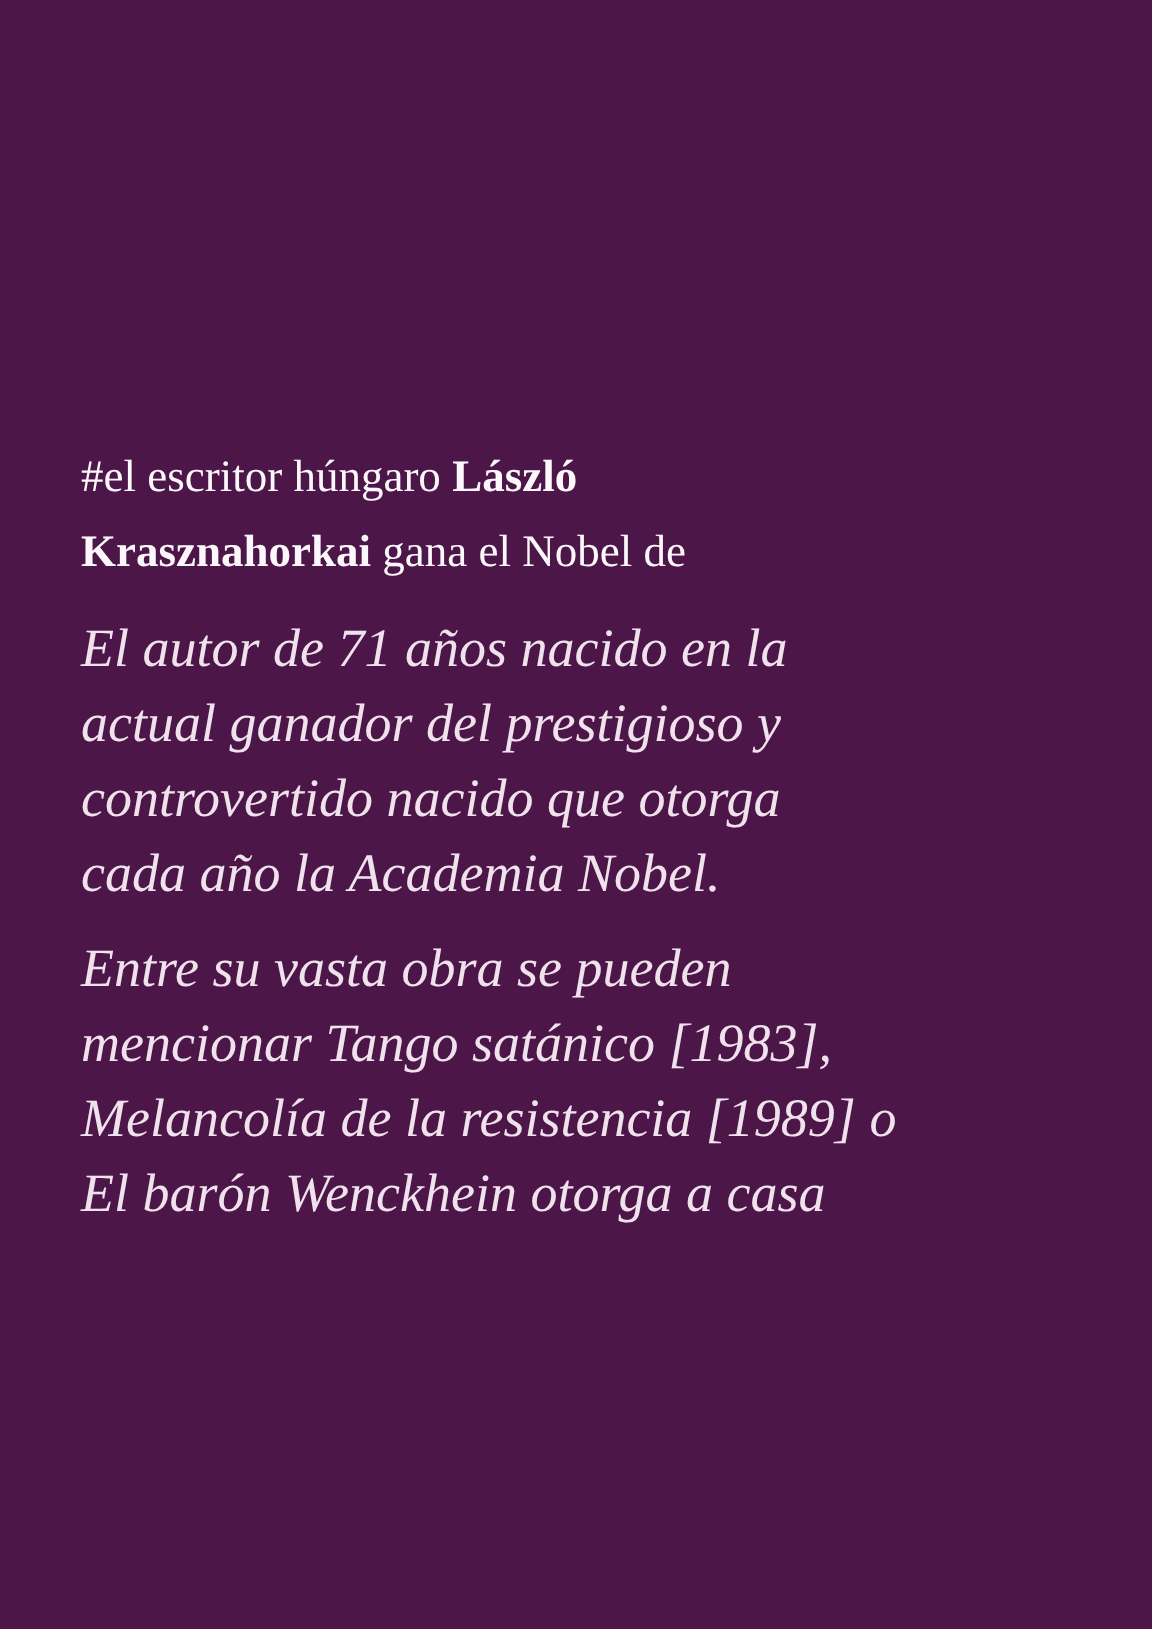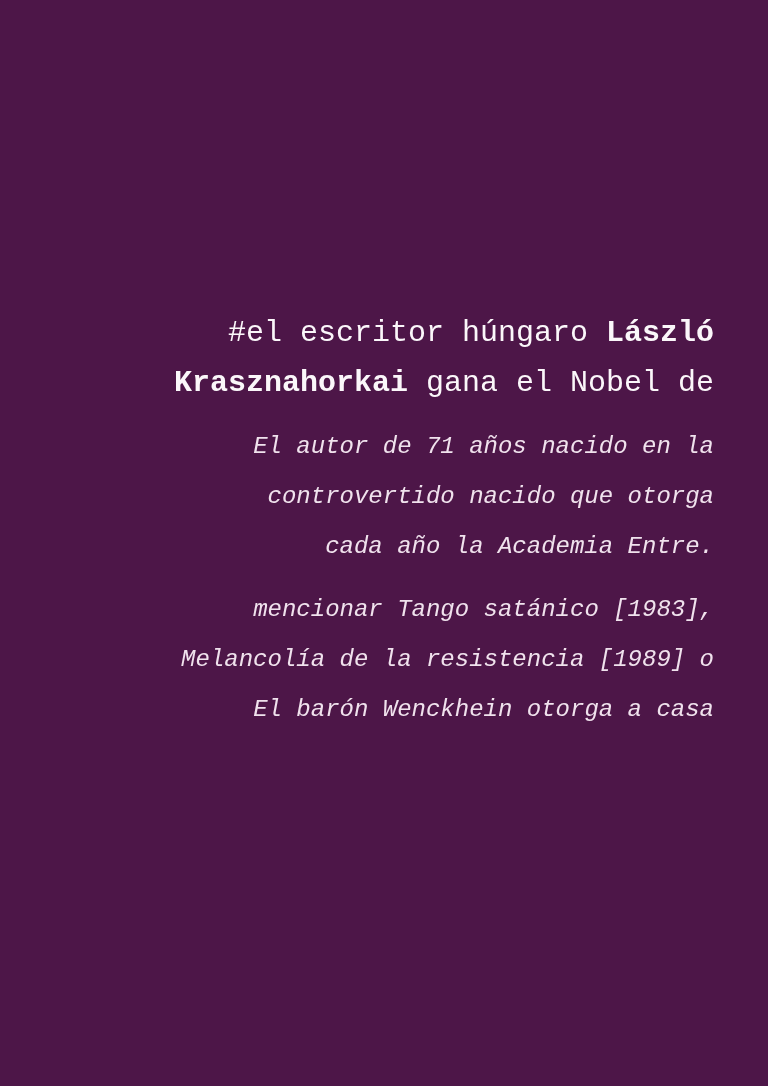--- a/index.html
+++ b/index.html
@@ -16,38 +16,38 @@
     width: 768px;
     height: 1086px;
     background: var(--bg);
     overflow: hidden;
     padding-top: 293px;
     margin: 0 auto;
   }
 
   .text-block {
     width: 660px;
-    margin: 15px auto;
-    text-align: right;
-    font-family: Liberation Mono, monospace;
+    margin: 0 auto;
+    text-align: left;
+    font-family: Liberation Serif, serif;
   }
 
   .headline {
     font-size: 30px;
     line-height: 50px;
     font-weight: 400;
     font-style: normal;
     color: var(--headline-color);
     margin: 0 0 14px 0;
   }
   .headline .hl-line { white-space: nowrap; }
   .headline .bold { font-weight: 700; }
 
   .para {
-    font-size: 24px;
+    font-size: 36px;
     line-height: 50px;
     font-style: italic;
     font-weight: 400;
     color: var(--body-color);
     margin: 0 0 13px 0;
   }
   .para .p-line { white-space: nowrap; }
 </style>
 </head>
 <body>
@@ -55,24 +55,26 @@
 <div class="poster">
   <div class="text-block">
 
     <div class="headline">
       <div class="hl-line"><span class="normal">#el escritor húngaro </span><span class="bold">László</span></div>
       <div class="hl-line"><span class="bold">Krasznahorkai</span><span class="normal"> gana el Nobel de</span></div>
     </div>
 
     <div class="para">
       <div class="p-line">El autor de 71 años nacido en la</div>
+      <div class="p-line">actual ganador del prestigioso y</div>
       <div class="p-line">controvertido nacido que otorga</div>
-      <div class="p-line">cada año la Academia Entre.</div>
+      <div class="p-line">cada año la Academia Nobel.</div>
     </div>
 
     <div class="para">
+      <div class="p-line">Entre su vasta obra se pueden</div>
       <div class="p-line">mencionar Tango satánico [1983],</div>
       <div class="p-line">Melancolía de la resistencia [1989] o</div>
       <div class="p-line">El barón Wenckhein otorga a casa</div>
     </div>
 
   </div>
 </div>
 
 </body></html>

